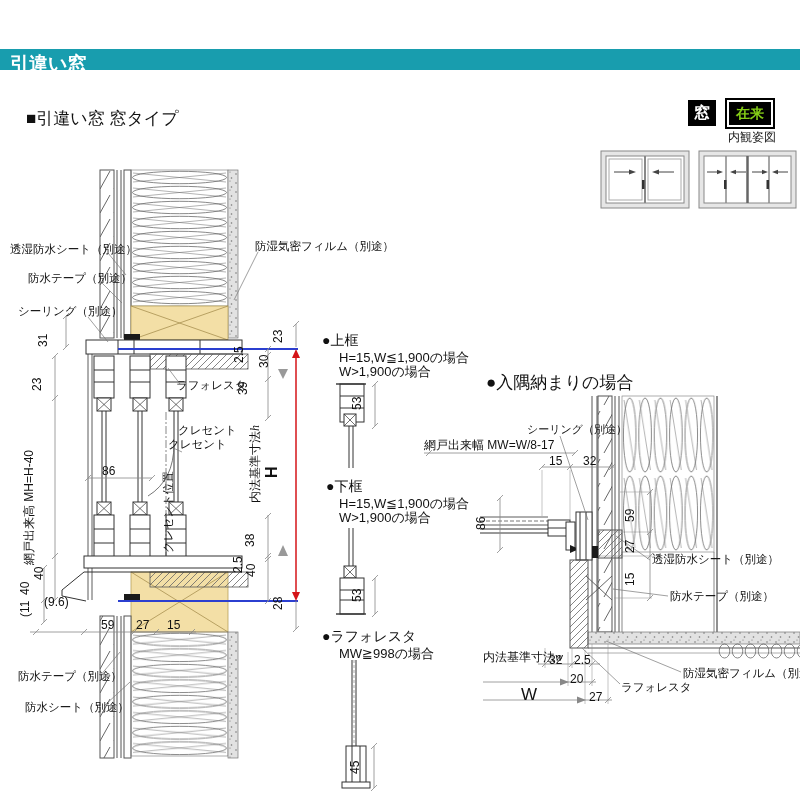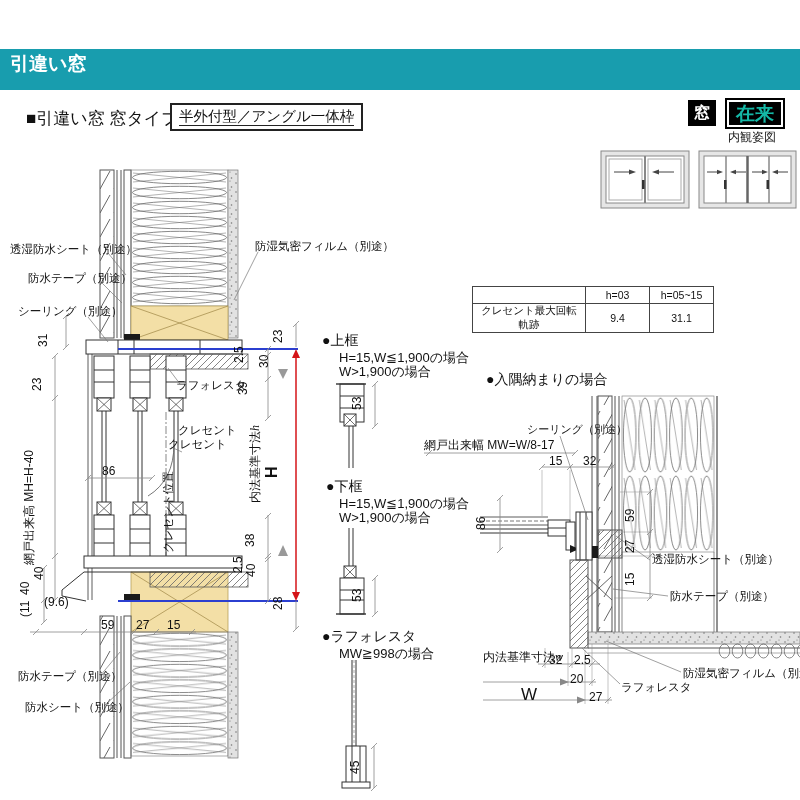--- a/index.html
+++ b/index.html
@@ -1,27 +1,27 @@
 <!DOCTYPE html>
 <html><head>
 <meta charset="utf-8">
 <style>
   html,body{margin:0;padding:0;background:#fff}
   .page{position:relative;width:800px;height:800px;background:#fff;overflow:hidden;
         font-family:"Liberation Sans","DejaVu Sans",sans-serif;color:#111}
   .title{position:absolute;left:6px;top:0px;font-size:41px;font-weight:bold;letter-spacing:1px}
-  .bar{position:absolute;left:0;top:49px;width:800px;height:41px;background:#189dae}
+  .bar{position:absolute;left:0;top:49px;width:800px;height:21px;background:#189dae}
   .bar span{display:block;color:#fff;font-size:19px;font-weight:bold;line-height:30px;padding-left:10px}
   .sec{position:absolute;left:26px;top:107px;font-size:17px}
   .typebox{position:absolute;left:170px;top:103px;border:2px solid #222;padding:2px 7px 3px;font-size:14.5px;background:#fff}
   .typebox .inner{border-bottom:1.5px solid #222;padding-bottom:1px}
   .tag1{position:absolute;left:688px;top:100px;width:28px;height:26px;background:#000;color:#fff;
         font-size:16px;font-weight:bold;text-align:center;line-height:26px}
-  .tag2{position:absolute;left:727px;top:100px;background:#000;color:#14b8a6;border:2px solid #fff;outline:2px solid #000;
-        font-size:19px;font-weight:bold;padding:0 7px;line-height:23px}
+  .tag2{position:absolute;left:727px;top:100px;background:#000;color:#84cc16;border:2px solid #fff;outline:2px solid #000;
+        font-size:14px;font-weight:bold;padding:0 7px;line-height:23px}
   .caption{position:absolute;left:728px;top:129px;font-size:12px}
   .ctable{position:absolute;left:472px;top:286px;border-collapse:collapse;font-size:10.5px;background:#fff}
   .ctable td{border:1px solid #444;height:16px;text-align:center;padding:0 3px;font-weight:normal}
   .ctable .c1{width:106px}.ctable .c2{width:57px}.ctable .c3{width:57px}
   svg.draw{position:absolute;left:0;top:0}
   .lb{position:absolute;font-size:11.5px;white-space:nowrap;line-height:13px}
   .dm{position:absolute;font-size:12px;white-space:nowrap;line-height:14px}
   .v{transform:rotate(-90deg);transform-origin:0 100%;height:14px}
   .mt{position:absolute;font-size:14px;white-space:nowrap}
   .mc{position:absolute;font-size:13px;white-space:nowrap}
@@ -32,41 +32,24 @@
 </style>
 </head>
 <body>
 
 <div class="page">
 
   <div class="bar">
     <span>引違い窓</span>
   </div>
   <div class="sec">■引違い窓 窓タイプ</div>
-  <div class="typebox">
-    <span class="inner">半外付型／アングル一体枠</span>
-  </div>
   <div class="tag1">窓</div>
   <div class="tag2">在来</div>
   <div class="caption">内観姿図</div>
 
-  <table class="ctable">
-    <tbody>
-        <tr>
-      <td class="c1"></td>
-      <td class="c2">h=03</td>
-      <td class="c3">h=05~15</td>
-    </tr>
-    <tr>
-      <td>クレセント最大回転軌跡</td>
-      <td>9.4</td>
-      <td>31.1</td>
-    </tr>
-  </tbody>
-    </table>
 
   <svg class="draw" width="800" height="800" viewBox="0 0 800 800">
     <defs>
       <pattern id="pSiding" width="14" height="24" patternUnits="userSpaceOnUse">
         <line x1="2" y1="21" x2="12" y2="3" stroke="#555" stroke-width="0.9"></line>
       </pattern>
       <pattern id="pInsulH" width="97" height="15" patternUnits="userSpaceOnUse" patternTransform="translate(131,170)">
         <ellipse cx="48.5" cy="7.5" rx="47" ry="6.2" fill="none" stroke="#555" stroke-width="0.7"></ellipse>
         <line x1="2" y1="12" x2="95" y2="3" stroke="#555" stroke-width="0.45"></line>
         <line x1="2" y1="3" x2="95" y2="12" stroke="#555" stroke-width="0.45"></line>
@@ -456,21 +439,21 @@
   <span class="mc" style="left:339px;top:363px">W&gt;1,900の場合</span>
   <span class="dm v" style="left:364px;top:396px">53</span>
   <span class="mt" style="left:326px;top:478px">●下框</span>
   <span class="mc" style="left:339px;top:495px">H=15,W≦1,900の場合</span>
   <span class="mc" style="left:339px;top:509px">W&gt;1,900の場合</span>
   <span class="dm v" style="left:364px;top:588px">53</span>
   <span class="mt" style="left:322px;top:628px">●ラフォレスタ</span>
   <span class="mc" style="left:339px;top:645px">MW≧998の場合</span>
   <span class="dm v" style="left:362px;top:760px">45</span>
 
-  <span class="mt" style="left:486px;top:371px;font-size:14px">●入隅納まりの場合</span>
+  <span class="mt" style="left:486px;top:371px;font-size:17px">●入隅納まりの場合</span>
   <span class="lb small" style="left:527px;top:423px">シーリング（別途）</span>
   <span class="dm" style="left:424px;top:438px">網戸出来幅 MW=W/8-17</span>
   <span class="dm" style="left:549px;top:454px">15</span>
   <span class="dm" style="left:583px;top:454px">32</span>
   <span class="dm v" style="left:488px;top:516px">86</span>
   <span class="dm v" style="left:637px;top:508px">59</span>
   <span class="dm v" style="left:637px;top:539px">27</span>
   <span class="dm v" style="left:637px;top:572px">15</span>
   <span class="lb" style="left:652px;top:553px">透湿防水シート（別途）</span>
   <span class="lb" style="left:670px;top:590px">防水テープ（別途）</span>

